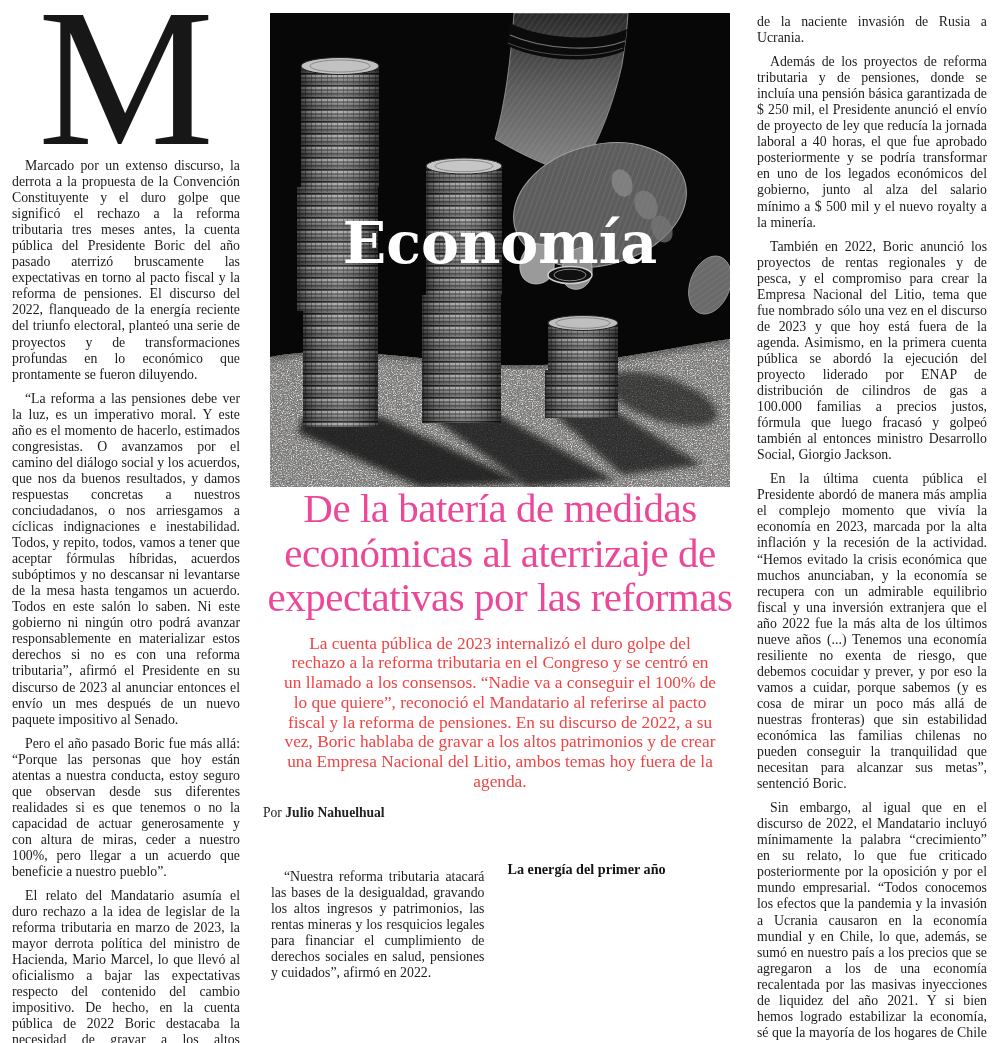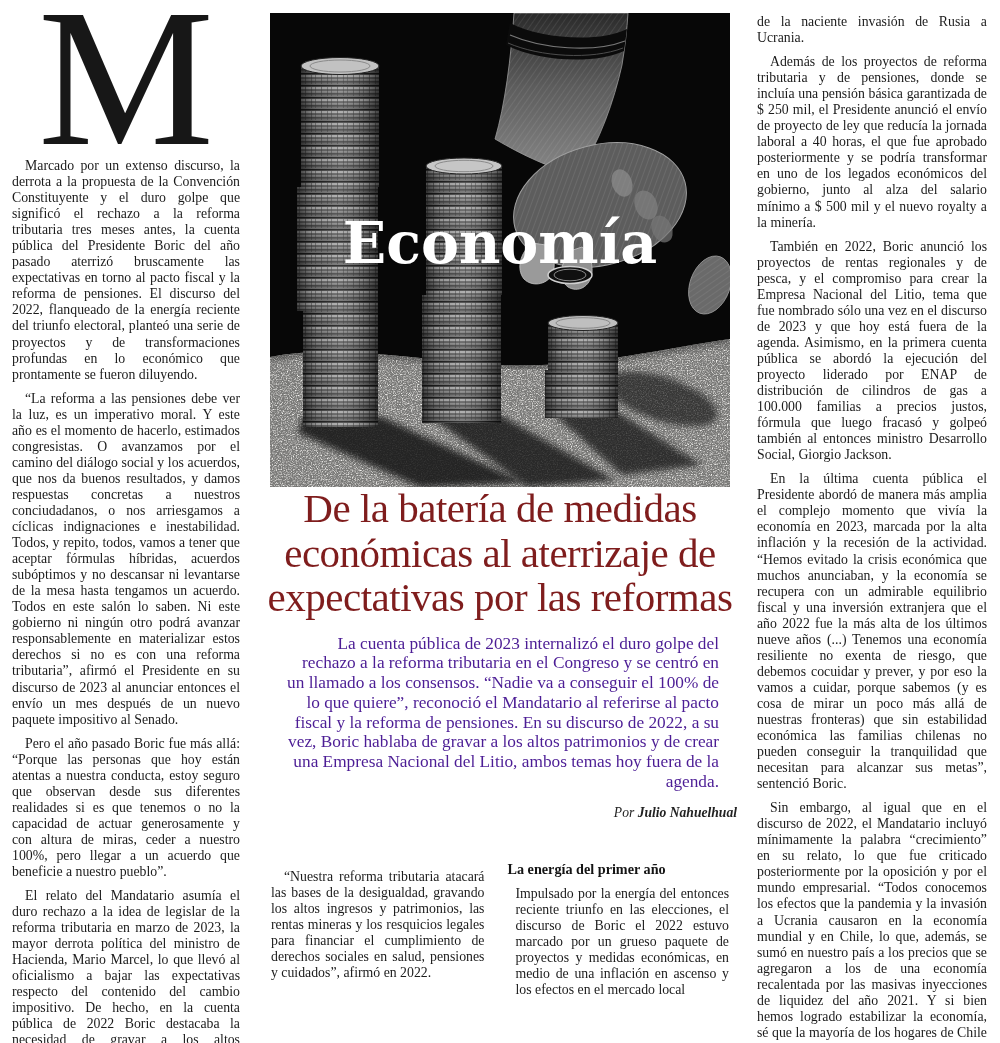--- a/index.html
+++ b/index.html
@@ -28,28 +28,28 @@
     position:relative;width:460px;height:456px;margin-left:7px;
   }
   .illustration svg{display:block;}
   .kicker{
     position:absolute;left:0;right:0;top:196px;text-align:center;
     font-family:"DejaVu Serif",serif;font-weight:bold;font-size:57px;
     color:#ffffff;letter-spacing:0;
   }
   .headline{
     font-weight:400;font-size:41px;line-height:44.5px;text-align:center;
-    margin:17px 0 8px;letter-spacing:-0.5px;color:#7f1d1d;
+    margin:17px 0 8px;letter-spacing:-0.5px;color:#ec4899;
   }
   .deck{
     width:438px;margin:14px auto 0;font-size:17.3px;line-height:19.8px;
-    text-align:right;color:#4c1d95;
+    text-align:center;color:#ef4444;
   }
   .byline{
-    text-align:right;margin-top:13px;font-size:13.6px;font-style:italic;color:#222;
+    text-align:left;margin-top:13px;font-size:13.6px;color:#222;
   }
   .byline-name{font-weight:bold;}
   .subcols{display:flex;gap:15px;margin-top:40px;}
   .subcol{flex:1;min-width:0;}
   .subcol-heading{font-size:14.2px;font-weight:bold;margin:0 0 2px;color:#141414;font-family:Liberation Serif, serif;}
   .endmark{font-style:normal;}
 </style>
 </head>
 <body>
 
@@ -179,21 +179,20 @@
       <span class="byline-por">Por</span>
       <span class="byline-name">Julio Nahuelhual</span>
     </div>
 
     <div class="subcols">
       <div class="subcol">
         <p class="body-text">“Nuestra reforma tributaria atacará las bases de la desigualdad, gravando los altos ingresos y patrimonios, las rentas mineras y los resquicios legales para financiar el cumplimiento de derechos sociales en salud, pensiones y cuidados”, afirmó en 2022.</p>
       </div>
       <div class="subcol">
         <h3 class="subcol-heading">La energía del primer año</h3>
-        <p class="body-text noindent">Impulsado por la energía del entonces reciente triunfo en las elecciones, el discurso de Boric el 2022 estuvo marcado por un grueso paquete de proyectos y medidas económicas, en medio de una inflación en ascenso y los efectos en el mercado local</p>
       </div>
     </div>
   </div>
 
   <div class="col col-right">
     <p class="body-text noindent">de la naciente invasión de Rusia a Ucrania.</p>
     <p class="body-text">Además de los proyectos de reforma tributaria y de pensiones, donde se incluía una pensión básica garantizada de $ 250 mil, el Presidente anunció el envío de proyecto de ley que reducía la jornada laboral a 40 horas, el que fue aprobado posteriormente y se podría transformar en uno de los legados económicos del gobierno, junto al alza del salario mínimo a $ 500 mil y el nuevo royalty a la minería.</p>
     <p class="body-text">También en 2022, Boric anunció los proyectos de rentas regionales y de pesca, y el compromiso para crear la Empresa Nacional del Litio, tema que fue nombrado sólo una vez en el discurso de 2023 y que hoy está fuera de la agenda. Asimismo, en la primera cuenta pública se abordó la ejecución del proyecto liderado por ENAP de distribución de cilindros de gas a 100.000 familias a precios justos, fórmula que luego fracasó y golpeó también al entonces ministro Desarrollo Social, Giorgio Jackson.</p>
     <p class="body-text">En la última cuenta pública el Presidente abordó de manera más amplia el complejo momento que vivía la economía en 2023, marcada por la alta inflación y la recesión de la actividad. “Hemos evitado la crisis económica que muchos anunciaban, y la economía se recupera con un admirable equilibrio fiscal y una inversión extranjera que el año 2022 fue la más alta de los últimos nueve años (...) Tenemos una economía resiliente no exenta de riesgo, que debemos cocuidar y prever, y por eso la vamos a cuidar, porque sabemos (y es cosa de mirar un poco más allá de nuestras fronteras) que sin estabilidad económica las familias chilenas no pueden conseguir la tranquilidad que necesitan para alcanzar sus metas”, sentenció Boric.</p>
     <p class="body-text">

